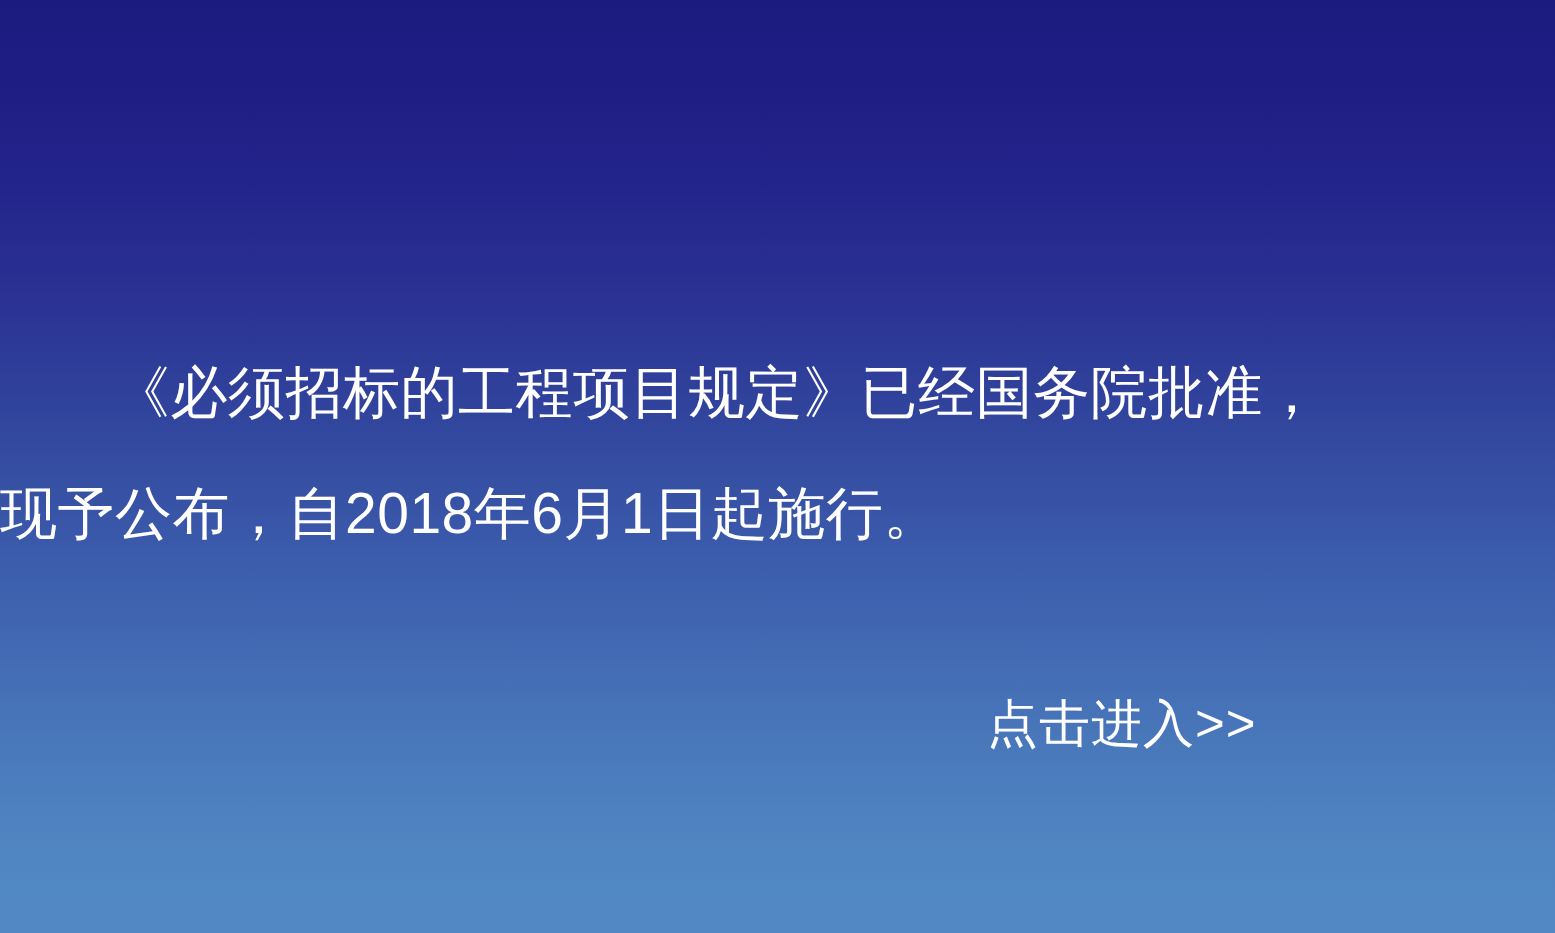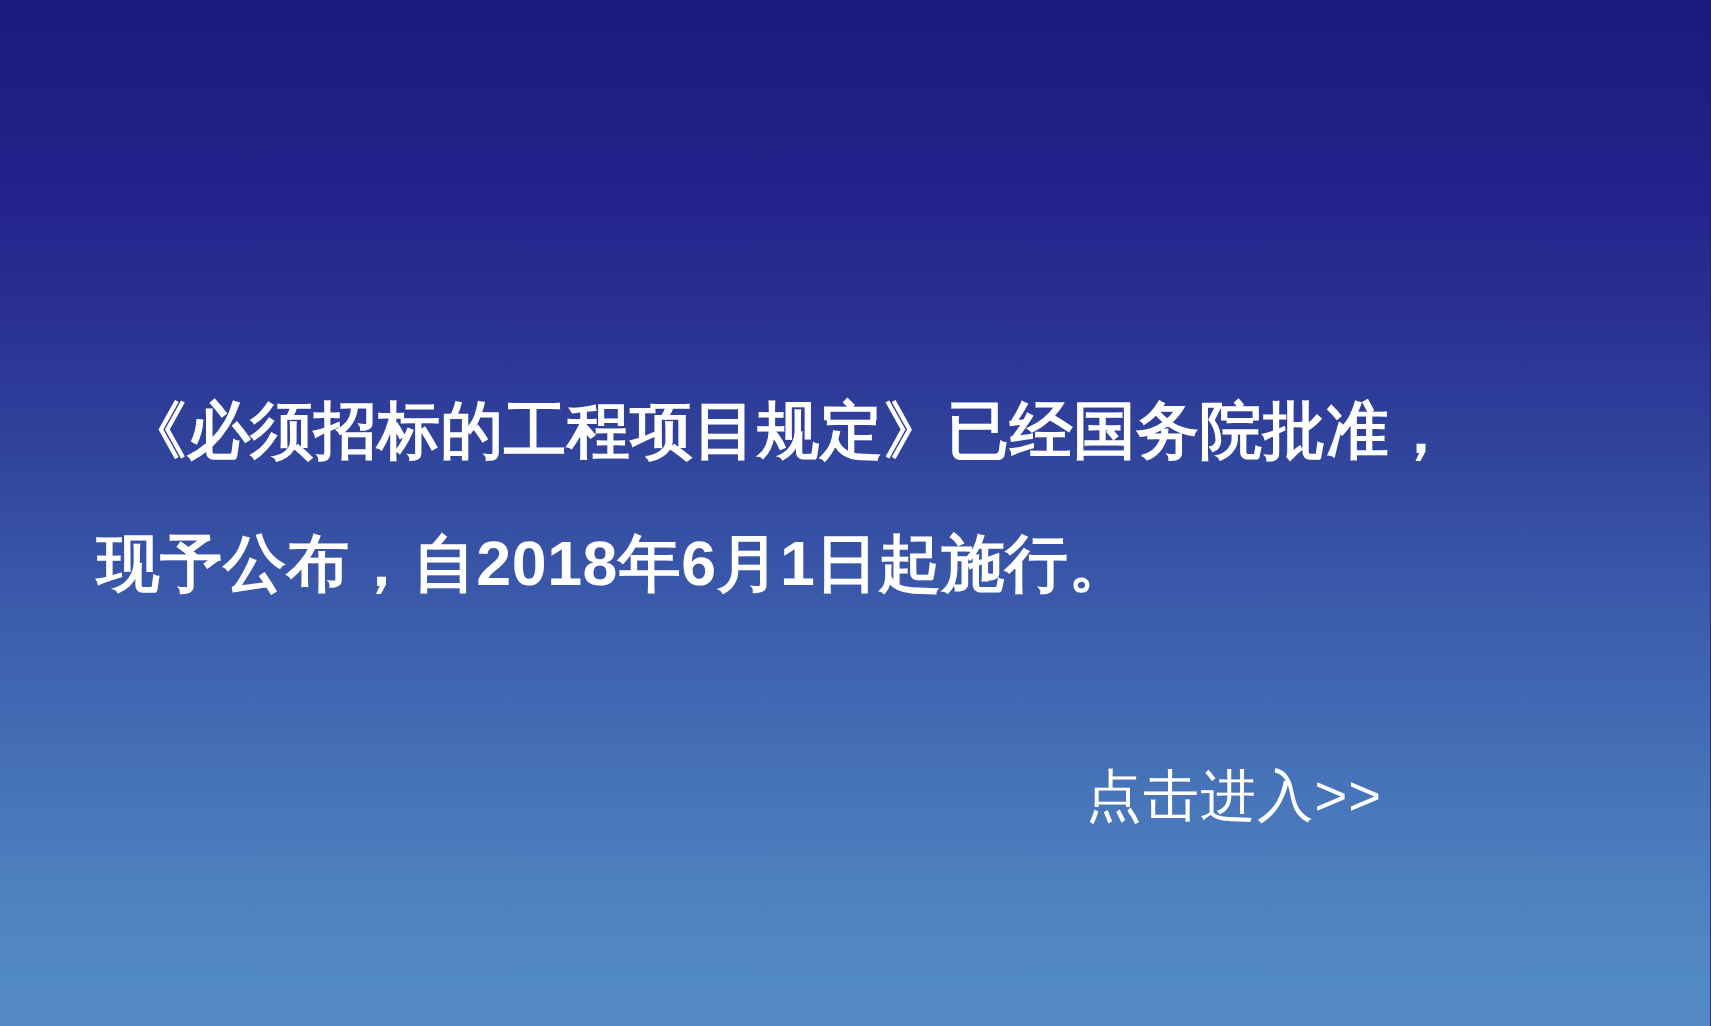--- a/index.html
+++ b/index.html
@@ -38,28 +38,28 @@
     position: absolute;
     left: 0;
     top: 332px;
     width: 1555px;
   }
 
   .stmt-line {
     color: #ffffff;
     font-size: 57px;
     line-height: 121px;
-    font-weight: 700;
+    font-weight: 400;
     letter-spacing: 0.5px;
     white-space: pre;
     margin: 0;
   }
 
   .stmt-line.line-1 { padding-left: 113px; }
-  .stmt-line.line-2 { padding-left:  88px; }
+  .stmt-line.line-2 { }
 
   
   #cta {
     position: absolute;
     left: 987px;
     top: 692px;
     color: #ffffff;
     font-size: 51px;
     line-height: 64px;
     font-weight: 400;

